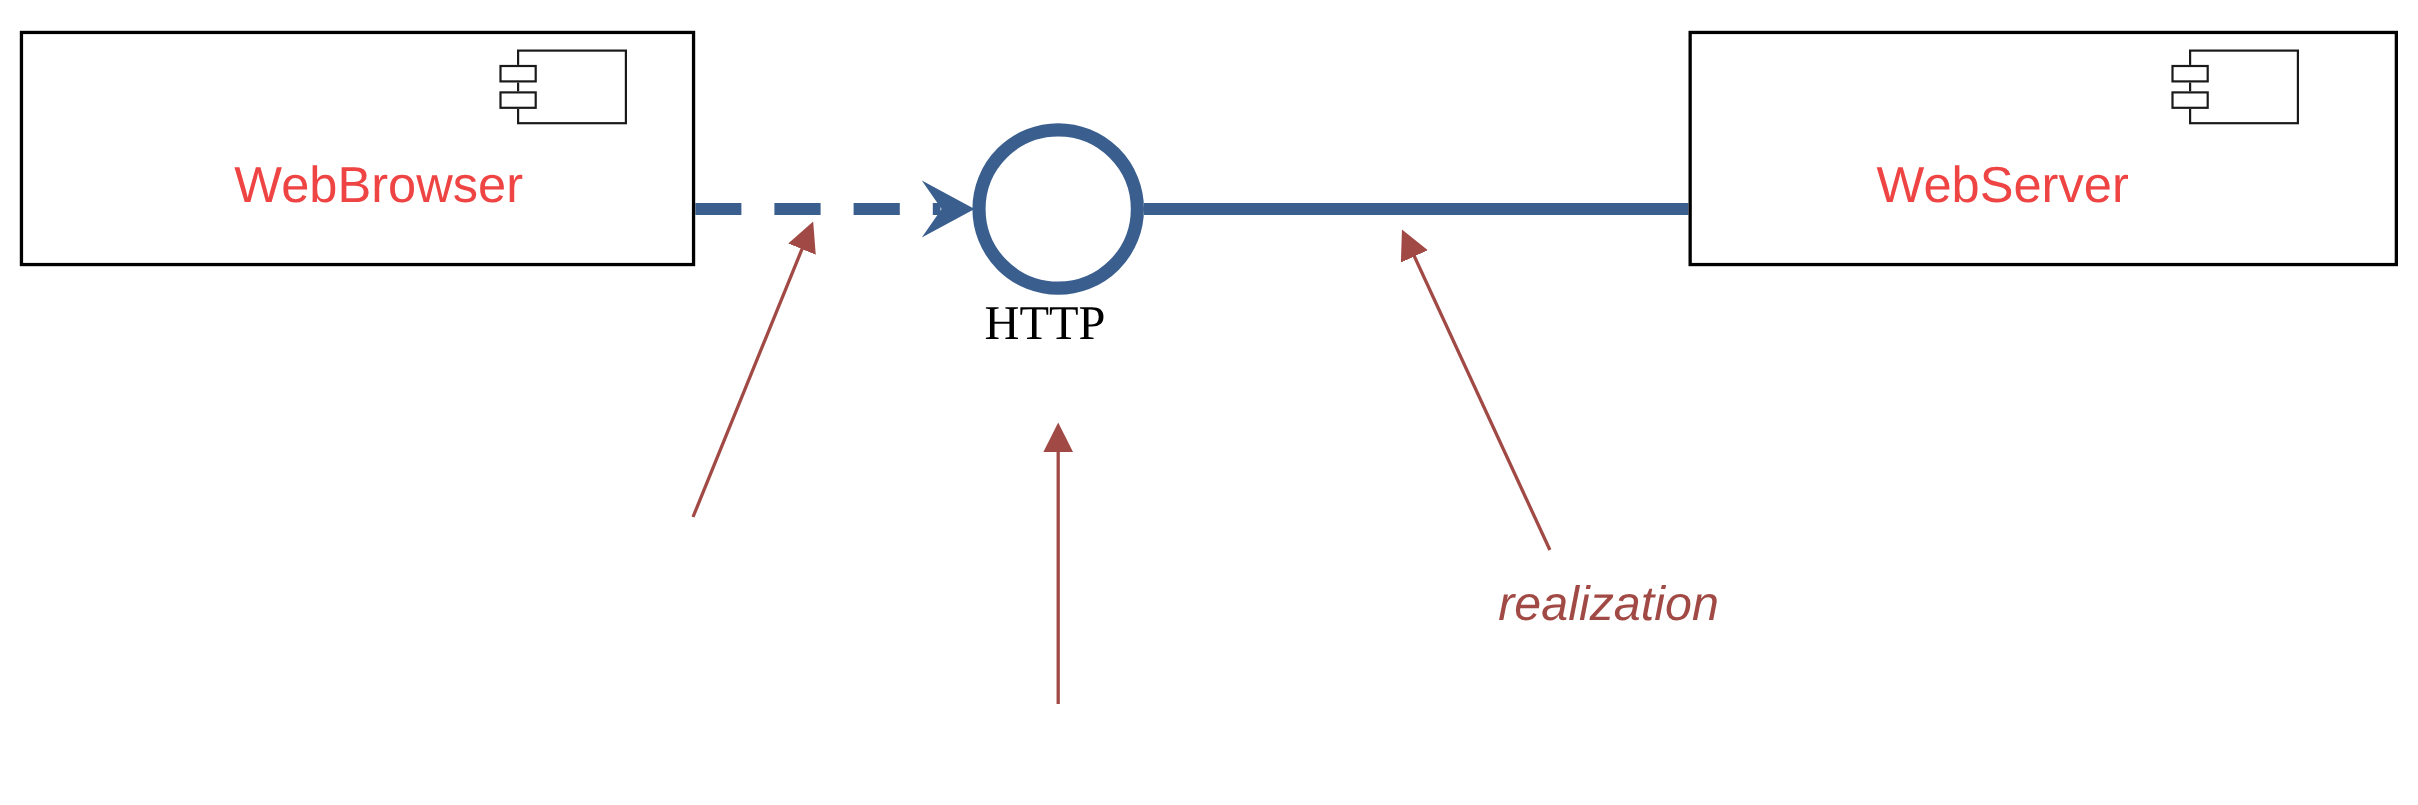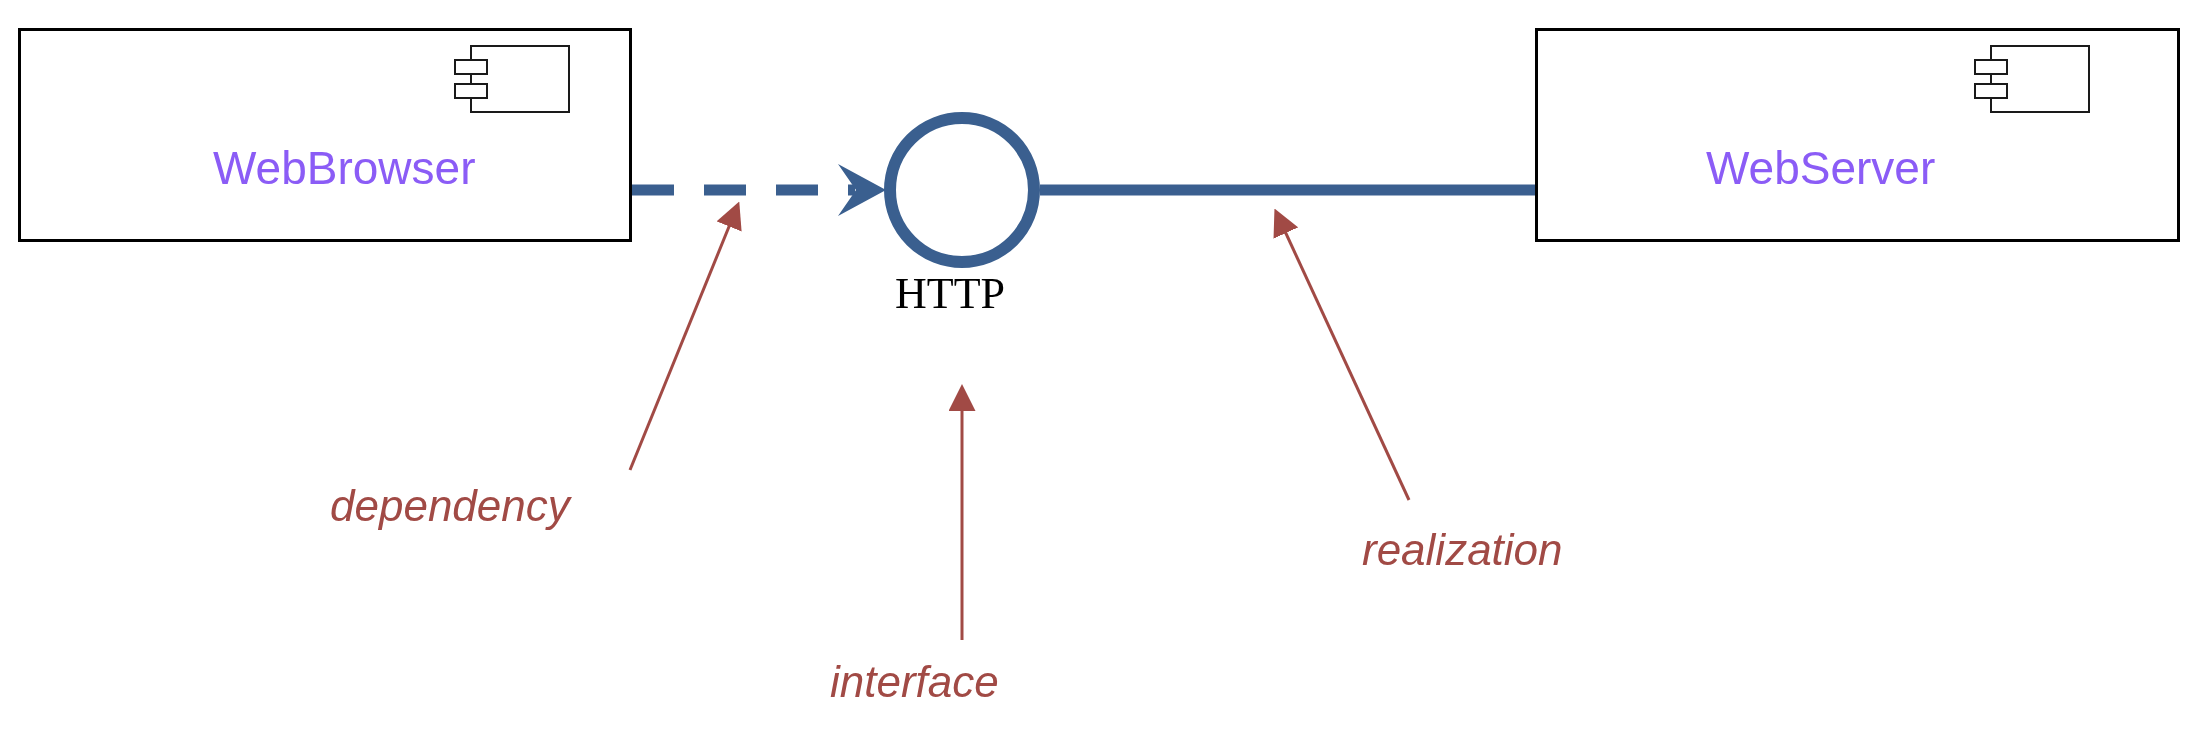--- a/index.html
+++ b/index.html
@@ -30,21 +30,21 @@
     border: 3px solid #000000;
     background: #ffffff;
   }
   #component-webbrowser-box { left: 18px;   top: 28px;  width: 614px;  height: 214px; }
   #component-webserver-box  { left: 1535px; top: 28px;  width: 645px;  height: 214px; }
 
   .comp-label {
     position: absolute;
     font-family: "Liberation Sans", sans-serif;
     font-size: 46px;
-    color: #8b5cf6;
+    color: #ef4444;
     white-space: nowrap;
     line-height: 1;
   }
   #component-webbrowser-label { left: 213px;  top: 168px; transform: translateY(-50%); }
   #component-webserver-label  { left: 1706px; top: 168px; transform: translateY(-50%); text-align: center; }
 
   
   .comp-icon {
     position: absolute;
     width: 116px;
@@ -141,17 +141,15 @@
   <div class="comp-box" id="component-webserver-box"></div>
   <div class="comp-icon" id="component-webserver-icon">
     <div class="icon-body"></div>
     <div class="icon-tab tab-upper"></div>
     <div class="icon-tab tab-lower"></div>
   </div>
   <div class="comp-label" id="component-webserver-label">WebServer</div>
 
   <div class="interface-label" id="interface-http-label">HTTP</div>
 
-  <div class="annotation-label" id="annotation-dependency-label">dependency</div>
-  <div class="annotation-label" id="annotation-interface-label">interface</div>
   <div class="annotation-label" id="annotation-realization-label">realization</div>
 
 </div>
 
 </body></html>

